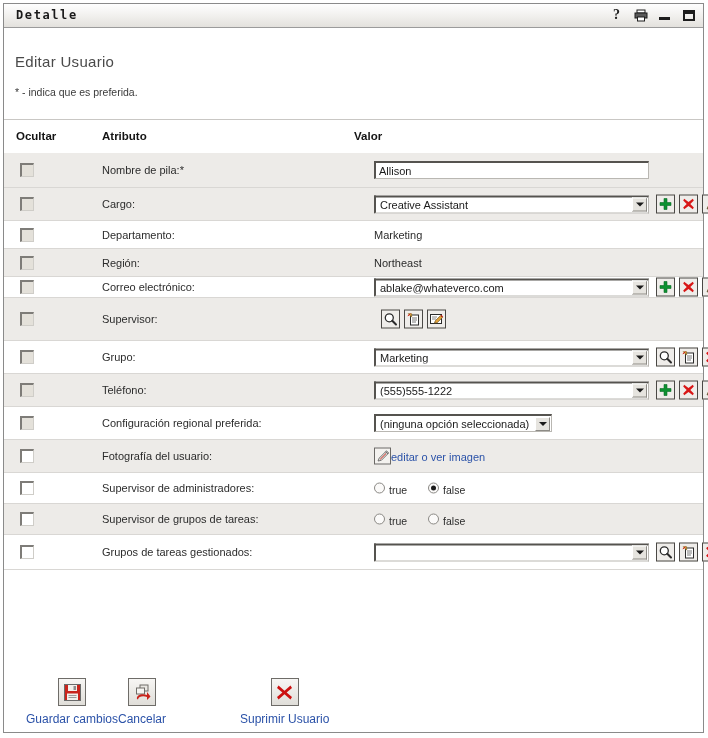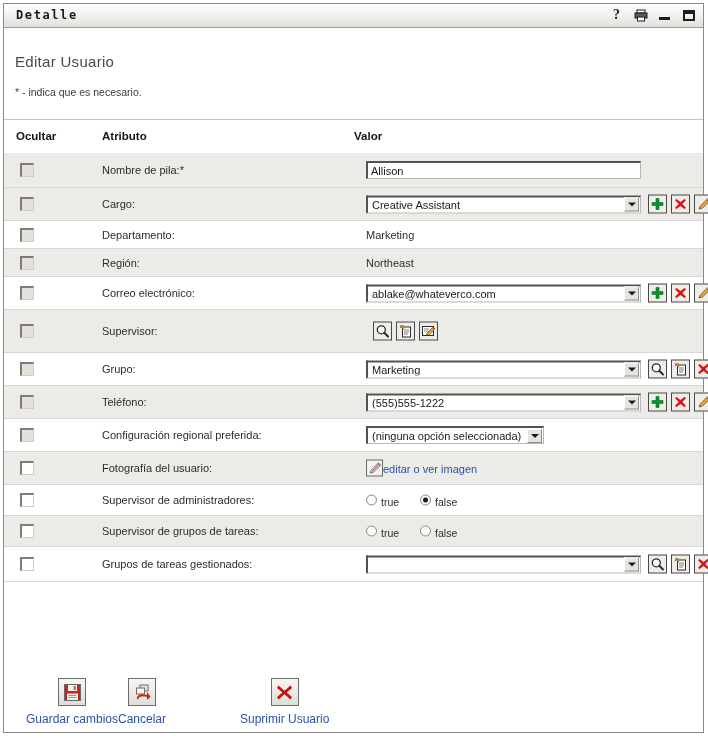--- a/index.html
+++ b/index.html
@@ -160,21 +160,21 @@
     position: absolute;
     left: 98px;
     top: 50%;
     transform: translateY(-50%);
     font-size: 11px;
     color: #2c2c2c;
     white-space: nowrap;
   }
   .row .value-cell {
     position: absolute;
-    left: 362px;
+    left: 370px;
     top: 50%;
     transform: translateY(-50%);
     display: flex;
     align-items: center;
     gap: 0;
     white-space: nowrap;
   }
   .plaintext {
     font-size: 11px;
     color: #2c2c2c;
@@ -356,21 +356,21 @@
           <div class="tb-min"></div>
         </div>
         <div class="tb-btn">
           <div class="tb-max"></div>
         </div>
       </div>
     </div>
 
     <div class="content">
       <div class="page-title">Editar Usuario</div>
-      <div class="page-note">* - indica que es necesario.</div>
+      <div class="page-note">* - indica que es preferida.</div>
       <div class="divider top"></div>
 
       <div class="tbl">
         <div class="thead">
           <div class="th c1">Ocultar</div>
           <div class="th c2">Atributo</div>
           <div class="th c3">Valor</div>
         </div>
         <div id="rows-container">
             <div class="row alt" style="height: 35px;">
@@ -430,21 +430,21 @@
             </div>
             <div class="row alt" style="height: 28px;">
               <div class="cb-cell">
                 <div class="cbox"></div>
               </div>
               <div class="label-cell">Región:</div>
               <div class="value-cell">
                 <span class="plaintext">Northeast</span>
               </div>
             </div>
-            <div class="row" style="height: 33px;">
+            <div class="row" style="height: 21px;">
               <div class="cb-cell">
                 <div class="cbox"></div>
               </div>
               <div class="label-cell">Correo electrónico:</div>
               <div class="value-cell">
                 <div class="combo">
                   <div class="cv">ablake@whateverco.com</div>
                   <div class="arrow"></div>
                 </div>
                 <div class="ibtns">

